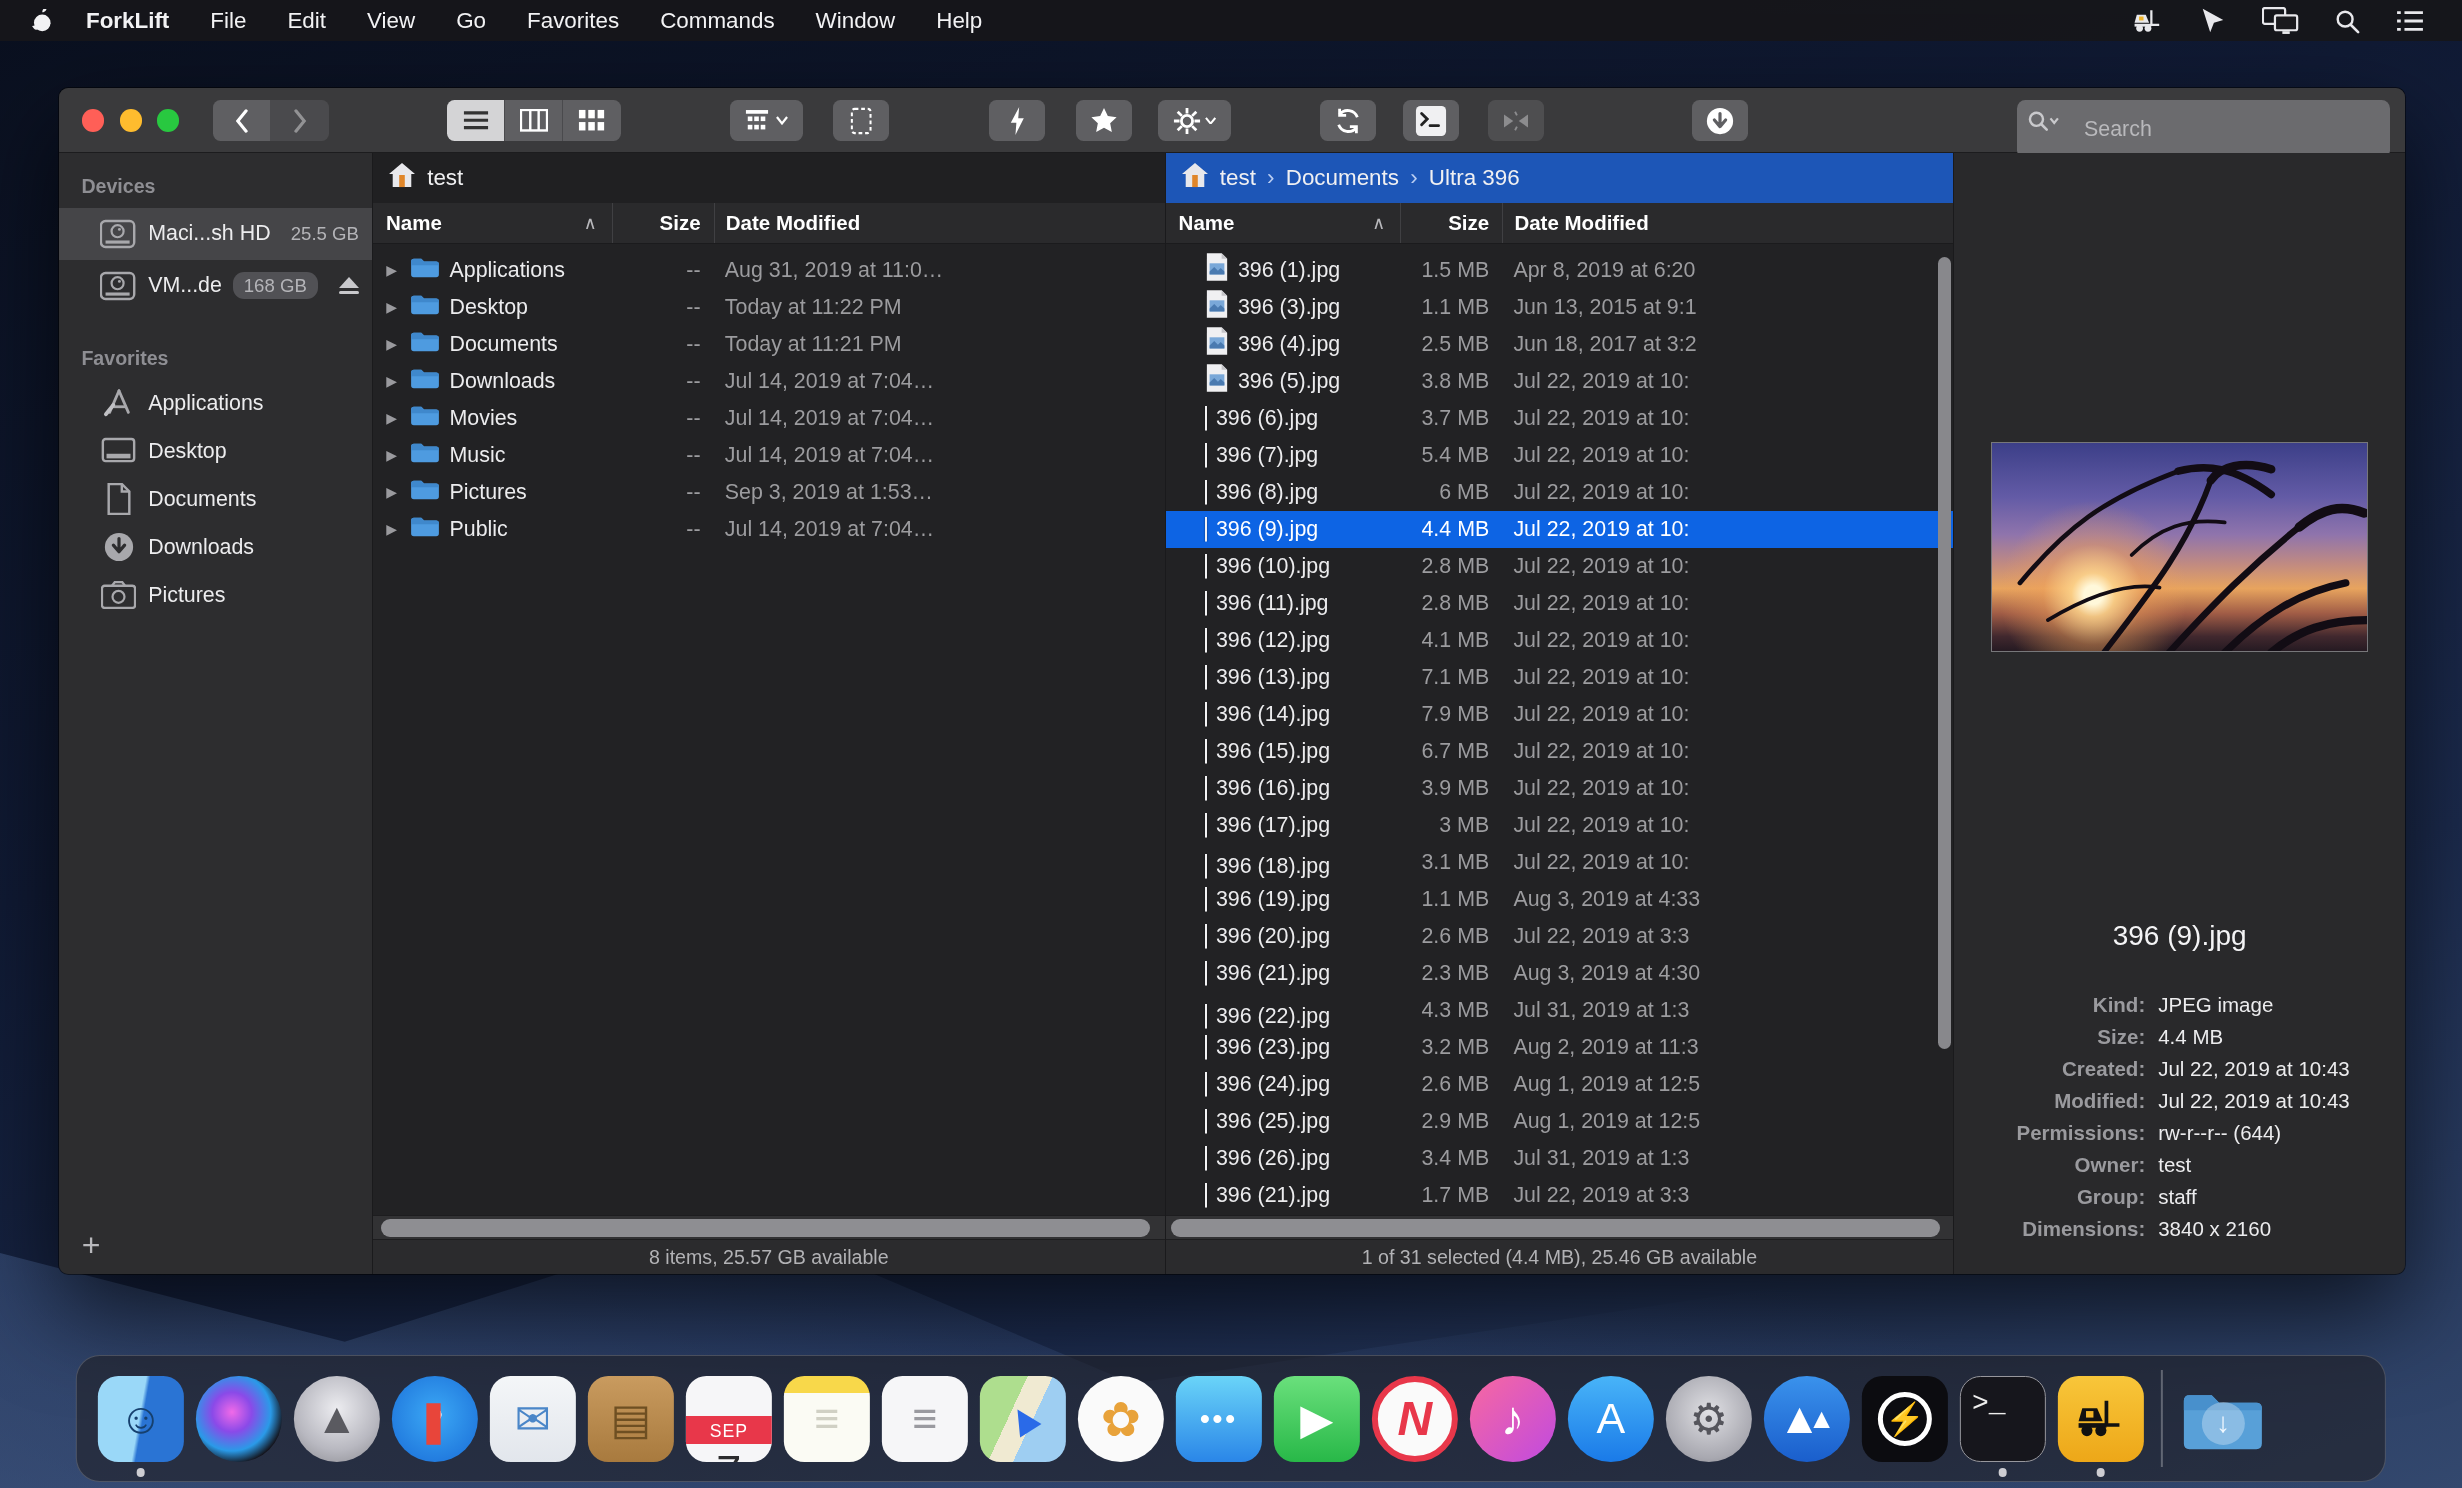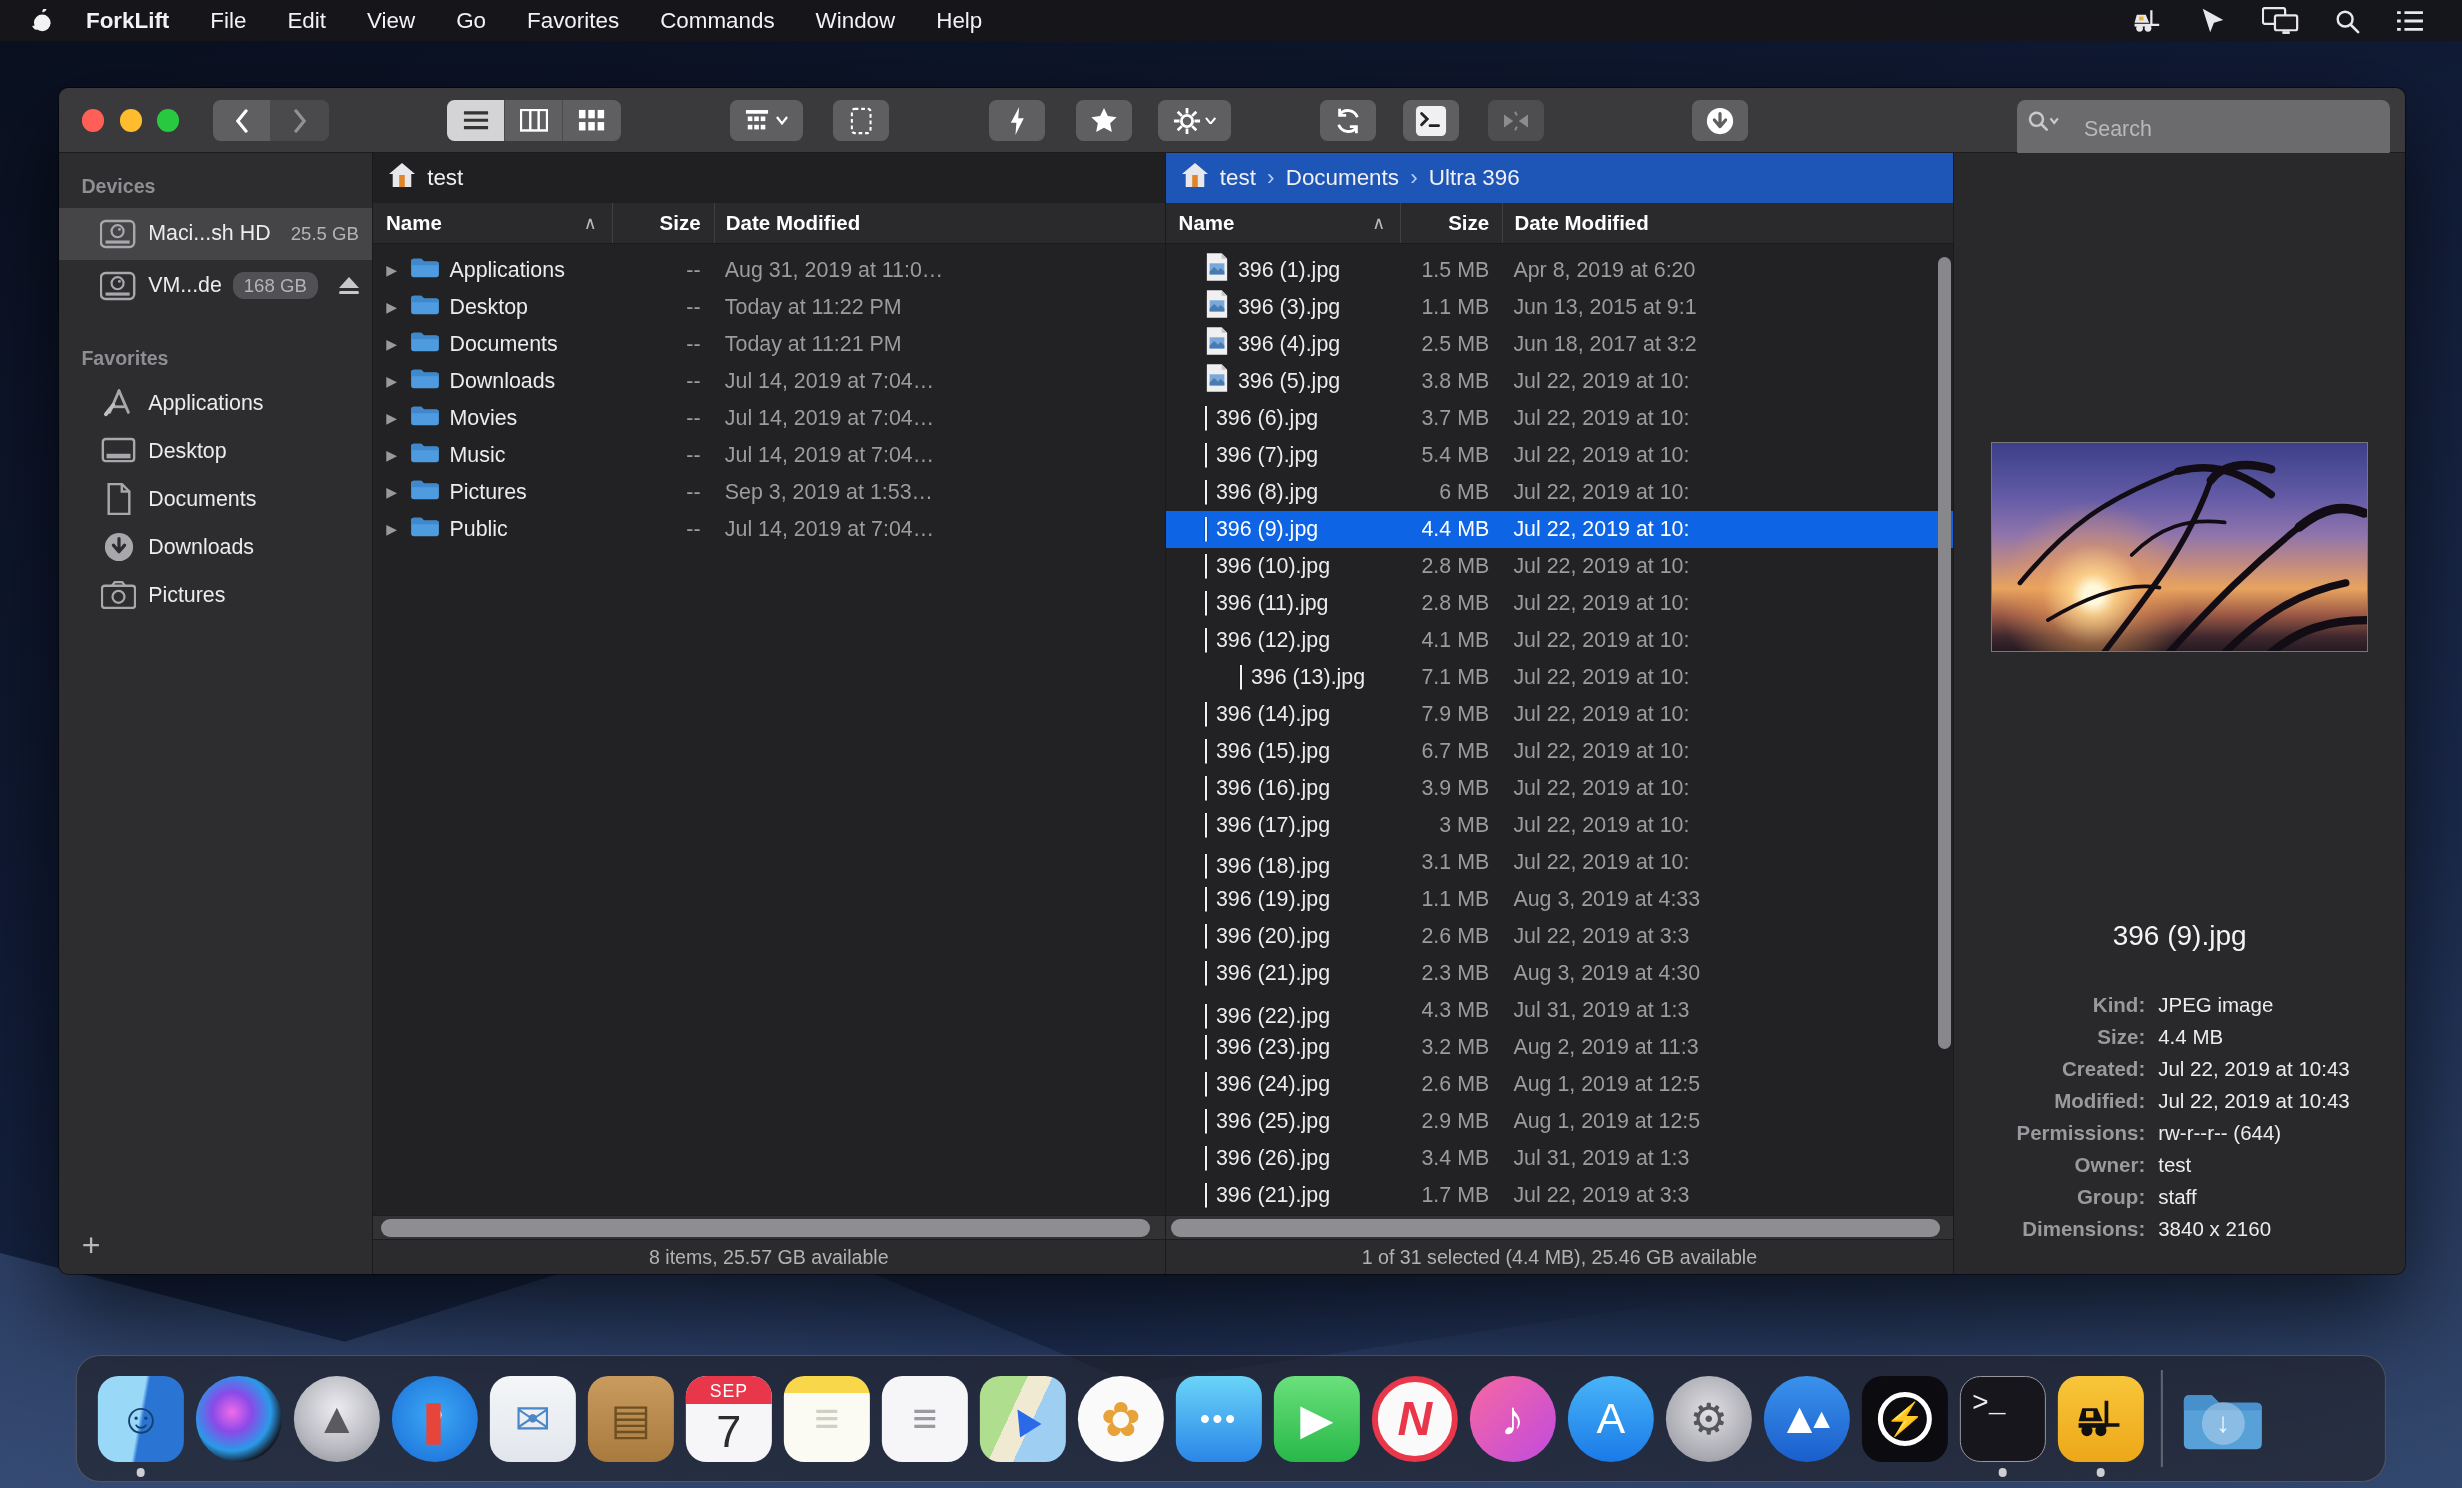--- a/index.html
+++ b/index.html
@@ -137,21 +137,21 @@
     border-radius:24px; z-index:40; }
   .dock-item { width:98px; height:119px; position:relative; display:flex;
     align-items:center; justify-content:center; }
   .dock-shape { width:86px; height:86px; display:flex; align-items:center; justify-content:center;
     font-size:43px; position:relative; overflow:hidden; }
   .dock-shape.square { border-radius:20.5px; }
   .dock-shape.circle { border-radius:50%; }
   .dock-dot { position:absolute; bottom:1.9px; left:50%; transform:translateX(-50%);
     width:8.4px; height:8.4px; border-radius:50%; background:#cdcdd2; }
   .dock-divider { width:1.9px; height:97px; background:rgba(255,255,255,.28); margin:0 11.2px; }
-  .dock-sub { display:none; }
+  .dock-sub { display:none;margin-top:40px; }
   .dock-calendar .dock-shape { flex-direction:column; justify-content:flex-start; }
   .dock-calendar .dock-sub { display:block; width:100%; background:#e8374a; color:#fff;
     font-size:17.7px; text-align:center; padding:4.7px 0 2.8px; letter-spacing:0.9px; }
   .dock-calendar .dock-glyph { font-size:45px; line-height:1.25; }
   .dock-terminal .dock-shape { align-items:flex-start; justify-content:flex-start;
     padding:11.2px; font-size:28px; font-family:"Liberation Mono",monospace;
     border:1.9px solid #97979d; }
   .dock-news .dock-shape { border:6.5px solid #e8374a; font-style:italic; font-weight:bold; font-size:48px; }
   .dock-parallels-client .dock-glyph { border:5.6px solid #fff; border-radius:50%; width:54px; height:54px;
     display:flex; align-items:center; justify-content:center; font-size:32px; }
@@ -701,21 +701,21 @@
   </div>
           <div class="frow">
     <span class="cell-name" style="padding-left: 39px;">
               <span class="row-icon"><span class="thumb" style="background: linear-gradient(160deg, rgb(156, 90, 58) 0px, rgb(156, 90, 58) 55%, rgb(106, 136, 176) 55%, rgb(106, 136, 176) 100%);"></span></span>
               <span class="nm">396 (12).jpg</span>
             </span>
     <span class="cell-size">4.1 MB</span>
     <span class="cell-date">Jul 22, 2019 at 10:</span>
   </div>
           <div class="frow">
-    <span class="cell-name" style="padding-left: 39px; justify-content: center;">
+    <span class="cell-name" style="padding-left: 39px;">
               <span class="row-icon"><span class="thumb" style="background: linear-gradient(160deg, rgb(90, 154, 217) 0px, rgb(90, 154, 217) 55%, rgb(232, 224, 192) 55%, rgb(232, 224, 192) 100%);"></span></span>
               <span class="nm">396 (13).jpg</span>
             </span>
     <span class="cell-size">7.1 MB</span>
     <span class="cell-date">Jul 22, 2019 at 10:</span>
   </div>
           <div class="frow">
     <span class="cell-name" style="padding-left: 39px;">
               <span class="row-icon"><span class="thumb" style="background: linear-gradient(160deg, rgb(138, 154, 176) 0px, rgb(138, 154, 176) 55%, rgb(192, 200, 208) 55%, rgb(192, 200, 208) 100%);"></span></span>
               <span class="nm">396 (14).jpg</span>

